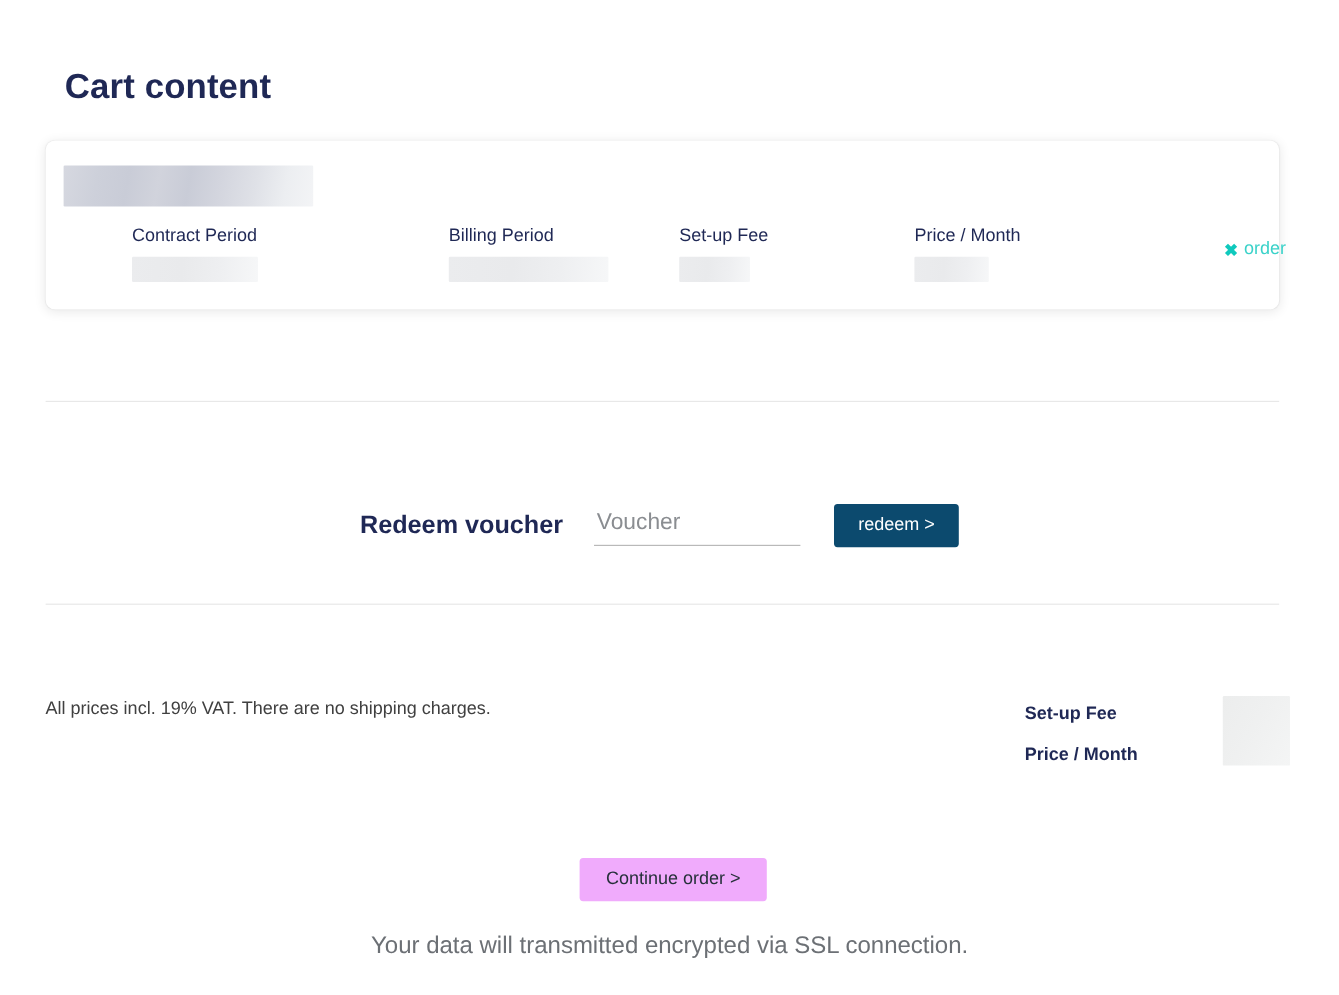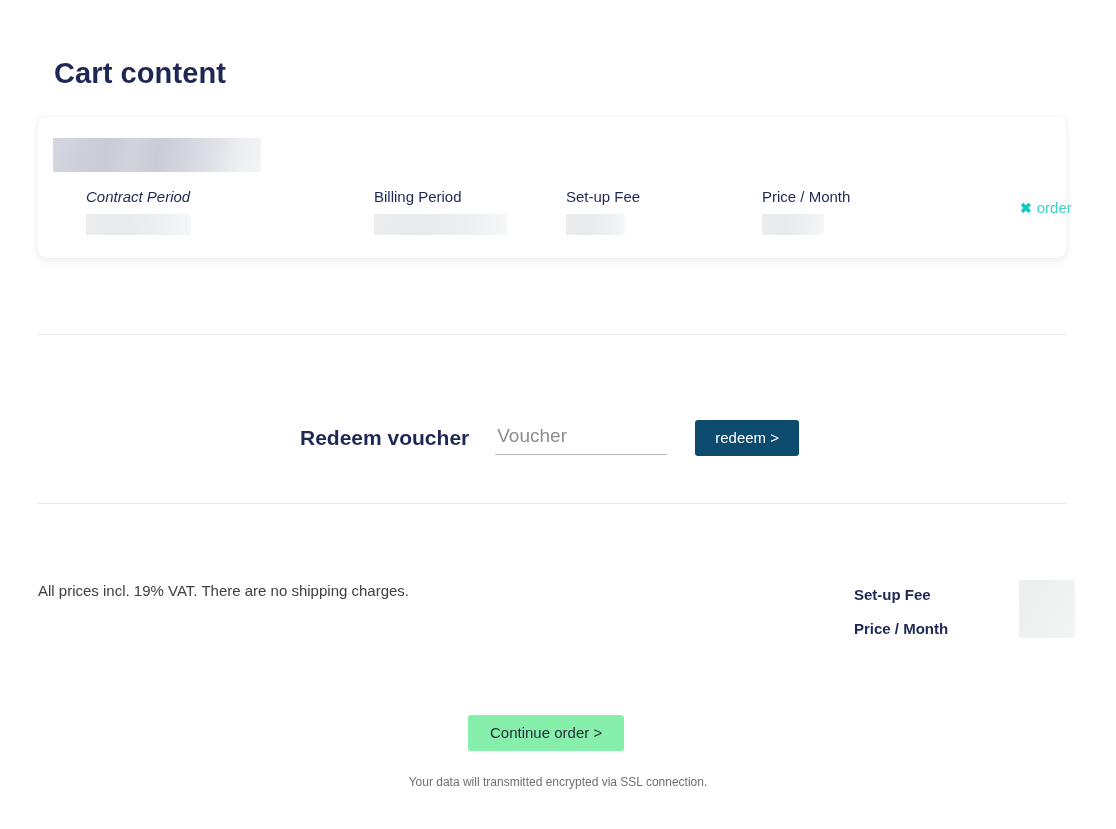--- a/index.html
+++ b/index.html
@@ -79,21 +79,21 @@
     color: #1f2855;
     line-height: 1.3;
     white-space: nowrap;
   }
   .cart-col-redaction {
     margin-top: 7px;
     height: 21px;
     border-radius: 1px;
     background: linear-gradient(95deg, #ebecee 0%, #e9eaec 40%, #eeeff1 70%, #f6f7f8 100%);
   }
-  .col-contract  { left: 48px;  width: 180px; font-style: italic; }
+  .col-contract  { left: 72px;  width: 180px; }
   .col-contract .cart-col-redaction { width: 105px; }
   .col-billing   { left: 292px; width: 200px; margin-left: 44px; }
   .col-billing .cart-col-redaction  { width: 133px; }
   .col-setup     { left: 528px; width: 170px; }
   .col-setup .cart-col-redaction    { width: 59px; }
   .col-price     { left: 724px; width: 200px; }
   .col-price .cart-col-redaction    { width: 62px; }
 
   .delete-link {
     position: absolute;
@@ -203,40 +203,40 @@
     top: 2px;
     width: 56px;
     height: 58px;
     background: linear-gradient(120deg, #eceded 0%, #eff0f0 45%, #f4f5f5 100%);
     border-radius: 1px;
   }
 
   
   .continue-button {
     position: absolute;
-    left: 468px;
+    left: 483px;
     top: 715px;
-    background: #86efac;
+    background: #f0abfc;
     border: none;
     border-radius: 3px;
     color: #26303a;
     font-family: "Liberation Sans", sans-serif;
     font-size: 15px;
     padding: 10px 22px 11px 22px;
     cursor: pointer;
     line-height: 1;
     white-space: nowrap;
   }
   .ssl-note {
     position: absolute;
     left: 0;
     top: 774px;
     width: 1116px;
     text-align: center;
-    font-size: 12px;
+    font-size: 20px;
     color: #6c7075;
     line-height: 1.4;
   }
 </style>
 </head>
 <body>
 
 <h1 class="page-title">Cart content</h1>
 
 <div class="cart-card">

